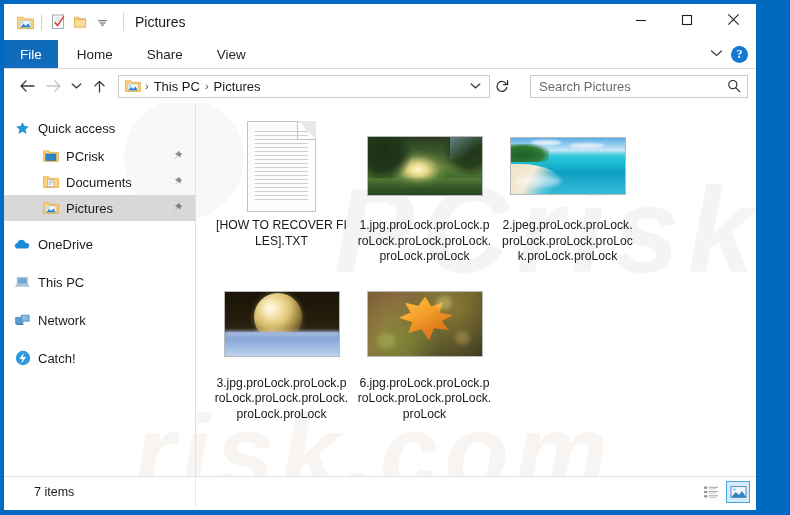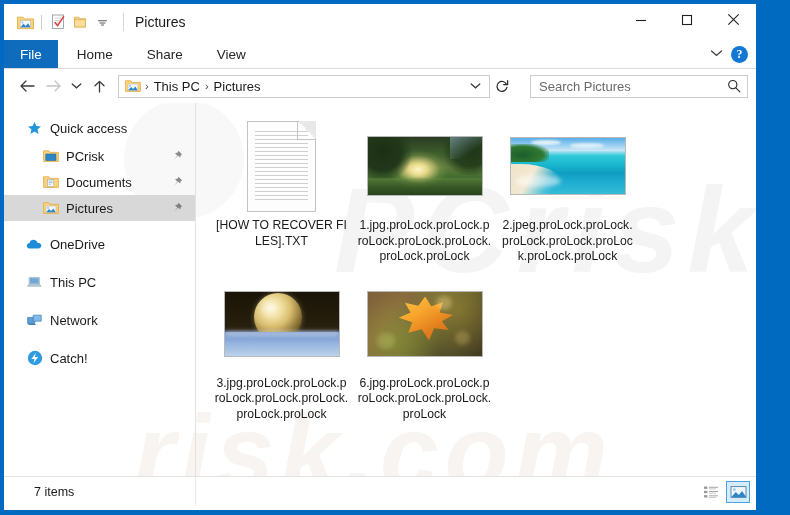--- a/index.html
+++ b/index.html
@@ -127,21 +127,21 @@
   }
 
   
   #sidebar {
     width: 192px; height: 100%; background: transparent;
     border-right: 1px solid #e2e2e2; padding-top: 12px;
     position: relative; z-index: 2;
   }
   .nav-item {
     height: 26px; display: flex; align-items: center;
-    padding-left: 22px; cursor: default; position: relative;
+    padding-left: 10px; cursor: default; position: relative;
   }
   .nav-item.child { padding-left: 38px; }
   .nav-item.group { margin-bottom: 2px; }
   .nav-item.selected { background: #d8d8d8; }
   .nav-icon {
     width: 17px; height: 17px; margin-right: 7px;
     display: flex; align-items: center; justify-content: center; flex: none;
   }
   .nav-label { font-size: 13px; color: #1a1a1a; white-space: nowrap; }
   .pin { position: absolute; right: 12px; top: 50%; transform: translateY(-50%); }

